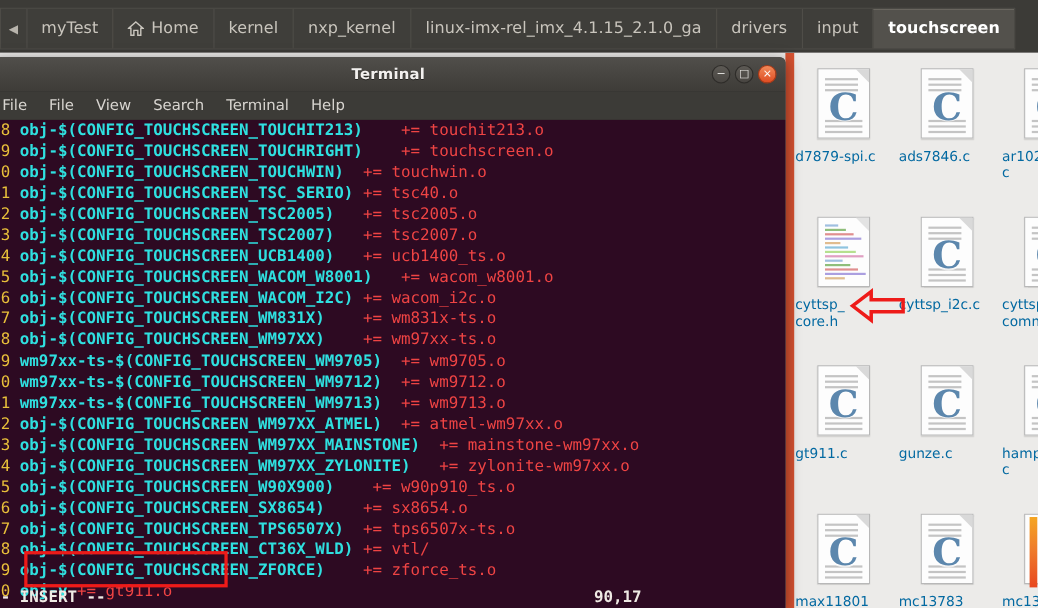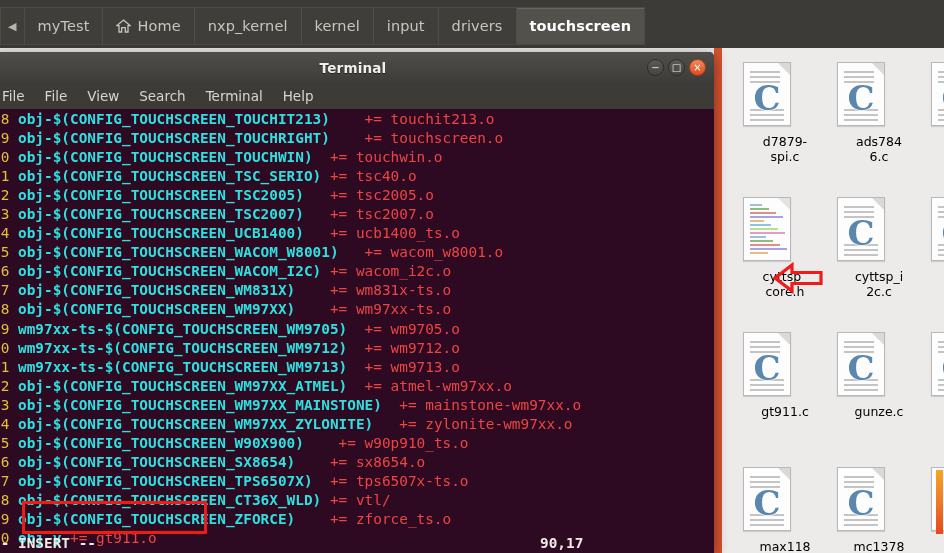--- a/index.html
+++ b/index.html
@@ -94,25 +94,24 @@
     line-height: 1;
     text-shadow: 0 1px 0 rgba(255,255,255,.7);
   }
   .doc-shape.hfile .doc-fold { border-top-color: #e3e3e3; }
   .hline { position: absolute; left: 6px; height: 1.6px; }
   .orange-bar {
     position: absolute; left: 4px; top: 2px; width: 7px; height: 64px;
     background: linear-gradient(180deg,#f5a623 0%,#ef7d2b 45%,#e8471f 100%);
   }
   .file-label {
-    width: 88px; text-align: center;
+    width: 88px; 
     font-size: 12.5px; line-height: 15px;
-    color: #000000;
+    color: #0369a1;
     word-break: break-word;
-    padding-left: 36px;
   }
 
   
   .orange-edge {
     position: absolute; left: 714px; top: 0; width: 8px; height: 505px;
     background: #d65231;
   }
   .dark-edge {
     position: absolute; left: 0px; top: 0; width: 714px; height: 505px;
     background: #ecebe9;
@@ -213,30 +212,33 @@
         </div>
         <div class="crumb">
           <span class="home-icon">
             <svg width="15" height="14" viewBox="0 0 15 14">
                 <path d="M7.5 1 L14 6.6 L12 6.6 L12 13 L9.3 13 L9.3 8.6 L5.7 8.6 L5.7 13 L3 13 L3 6.6 L1 6.6 Z" fill="none" stroke="#c9c5bd" stroke-width="1.3"></path>
               </svg>
           </span>
           <span>Home</span>
         </div>
         <div class="crumb">
+          <span>kernel</span>
+        </div>
+        <div class="crumb">
           <span>nxp_kernel</span>
         </div>
         <div class="crumb">
-          <span>kernel</span>
+          <span>linux-imx-rel_imx_4.1.15_2.1.0_ga</span>
+        </div>
+        <div class="crumb">
+          <span>drivers</span>
         </div>
         <div class="crumb">
           <span>input</span>
-        </div>
-        <div class="crumb">
-          <span>drivers</span>
         </div>
         <div class="crumb active">
           <span>touchscreen</span>
         </div>
 
       </div>
     </div>
 
     <div class="fm-body">
       <div class="dark-edge"></div>

